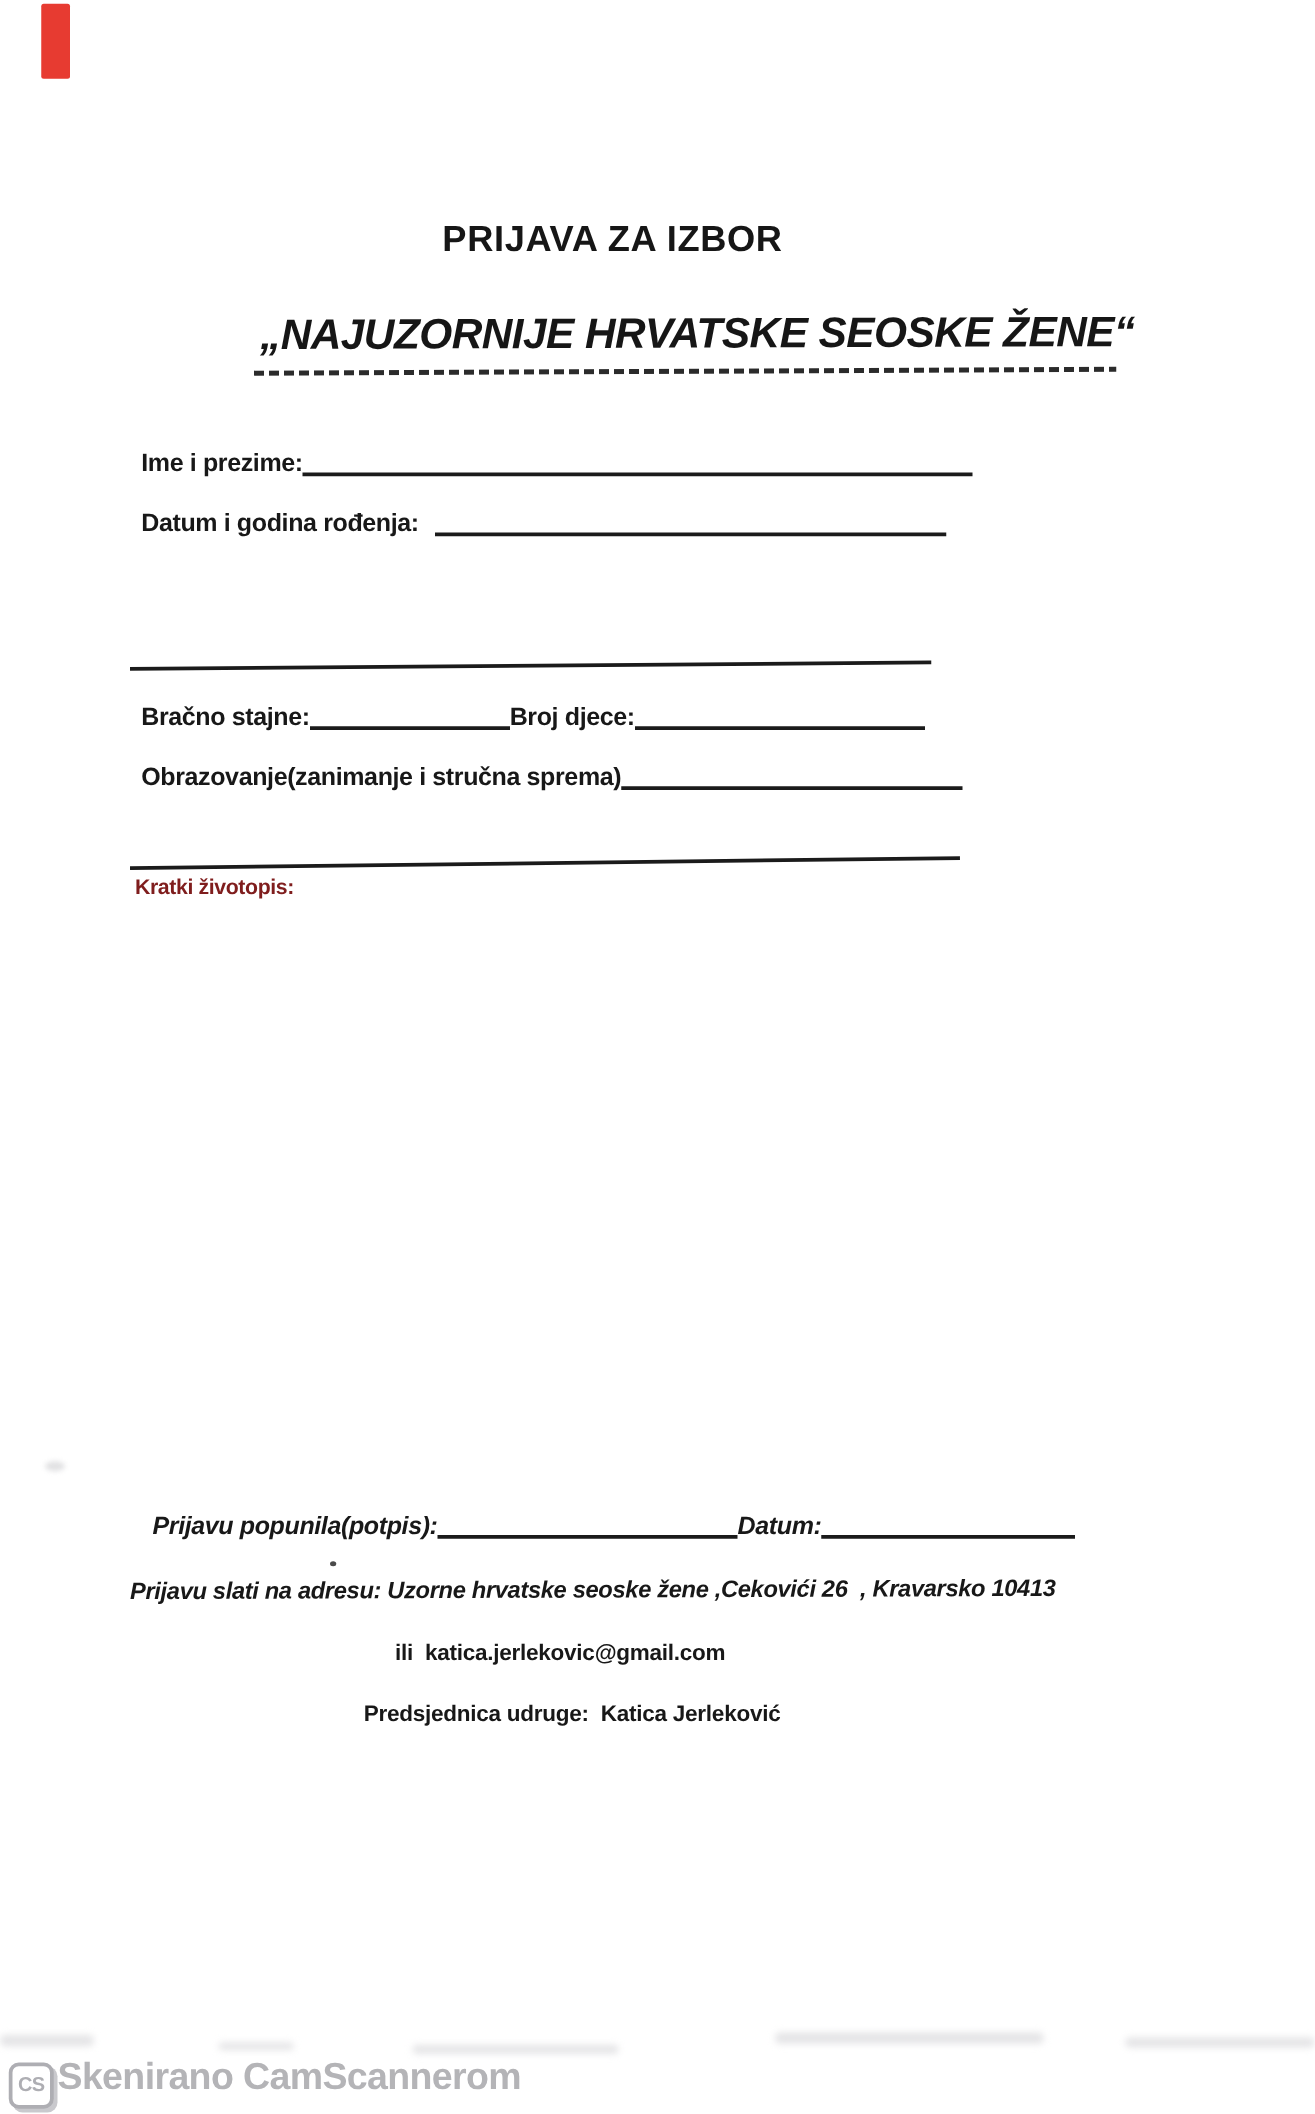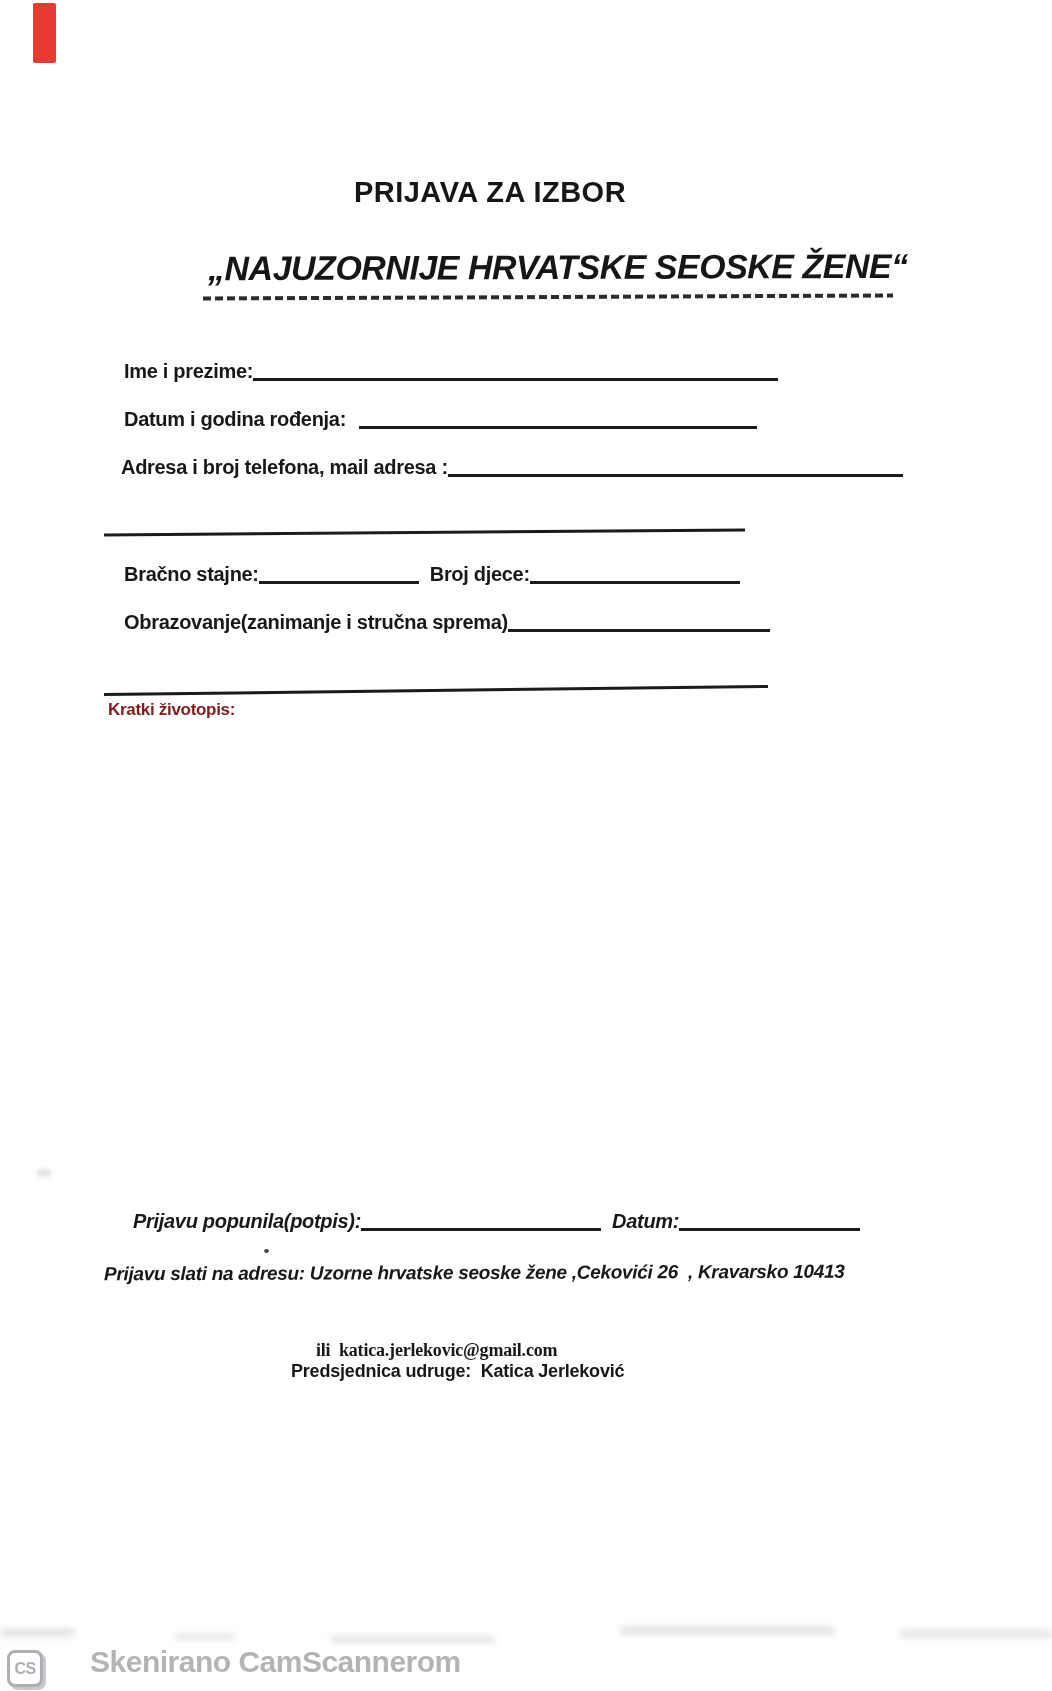--- a/index.html
+++ b/index.html
@@ -23,21 +23,21 @@
   .subtitle { position:absolute; top:248px; left:208px; font-size:34px; font-weight:700;
               font-style:italic; letter-spacing:-0.5px; color:#161616; white-space:pre;
               transform:rotate(-0.2deg); }
   .subtitle-rule { position:absolute; top:295px; left:203px; width:690px; height:4px;
                    background:repeating-linear-gradient(90deg,#2b2b2b 0 8px, transparent 8px 12px);
                    transform:rotate(-0.25deg); }
 
   
   .row { position:absolute; display:flex; align-items:flex-end;
          font-size:20px; font-weight:700; letter-spacing:-0.3px; white-space:pre; color:#181818; }
-  .row .lbl { flex:none;margin-left:11px; }
+  .row .lbl { flex:none; }
   .uline { border-bottom:3px solid #1b1b1b; height:4px; flex:1; margin-bottom:2px; }
   .uline.fixed { flex:none; }
 
   #row-name    { top:360px; left:113px; width:665px; }
   #row-birth   { top:408px; left:113px; width:644px;gap:13px; }
   #row-addr    { top:456px; left:110px; width:793px; }
   #row-marital { top:563px; left:113px; width:627px; }
   #row-edu     { top:611px; left:113px; width:657px; }
   #row-sig     { top:1210px; left:122px; width:738px; font-style:italic; }
 
@@ -50,38 +50,38 @@
 
   .dot-artifact { position:absolute; top:1249px; left:264px; width:5px; height:4px;
                   background:#4a4a4a; border-radius:50%; }
   .smudge { position:absolute; top:1169px; left:36px; width:16px; height:8px;
             background:#c9c9cc; border-radius:50%; filter:blur(2px); opacity:.55; }
 
   
   .footer-line { position:absolute; font-weight:700; white-space:pre; color:#181818; }
   #send-line  { top:1262px; left:104px; font-size:19px; font-style:italic; letter-spacing:-0.3px;
                 transform:rotate(-0.2deg); }
-  #email-line { top:1340px; left:316px; font-size:18px; letter-spacing:-0.2px;font-family:Liberation Serif, serif; }
+  #email-line { top:1312px; left:316px; font-size:18px; letter-spacing:-0.2px; }
   #pres-line  { top:1361px; left:291px; font-size:18px; letter-spacing:-0.2px; }
 
   
   .scan-shadow { position:absolute; background:#e4e4e6; border-radius:4px; filter:blur(3px); }
   .ss1 { left:0px;   top:1628px; width:75px;  height:9px; }
   .ss2 { left:175px; top:1634px; width:60px;  height:6px; }
   .ss3 { left:330px; top:1636px; width:165px; height:7px; }
   .ss4 { left:620px; top:1626px; width:215px; height:9px; }
   .ss5 { left:900px; top:1630px; width:152px; height:8px; }
 
   .cs-badge { position:absolute; left:7px; top:1650px; width:30px; height:31px;
               background:#ffffff; border:3px solid #aeaeb3; border-radius:8px;
               box-shadow:3px 3px 0 #c9c9cd;
               display:flex; align-items:center; justify-content:center;
               font-size:16px; font-weight:700; color:#aeaeb3; letter-spacing:-0.5px; }
   .watermark-text { position:absolute; left:46px; top:1645px; font-size:30px; font-weight:700;
-                    color:#b4b4b7; letter-spacing:-0.5px; white-space:pre;padding-left:44px; }
+                    color:#b4b4b7; letter-spacing:-0.5px; white-space:pre; }
 </style>
 </head>
 <body>
 
 <div class="page">
 
   <div class="red-mark"></div>
 
   <div class="title">PRIJAVA ZA IZBOR</div>
   <div class="subtitle">„NAJUZORNIJE HRVATSKE SEOSKE ŽENE“</div>
@@ -90,24 +90,20 @@
   <div class="row" id="row-name">
     <span class="lbl">Ime i prezime:</span>
     <span class="uline"></span>
   </div>
 
   <div class="row" id="row-birth">
     <span class="lbl">Datum i godina rođenja:</span>
     <span class="uline"></span>
   </div>
 
-  <div class="row" id="row-addr">
-    <span class="lbl">Adresa i broj telefona, mail adresa :</span>
-    <span class="uline"></span>
-  </div>
 
   <div class="blank-line" id="blank1"></div>
 
   <div class="row" id="row-marital">
     <span class="lbl">Bračno stajne:</span>
     <span class="uline fixed" style="width:160px"></span>
     <span class="lbl">Broj djece:</span>
     <span class="uline"></span>
   </div>
 

